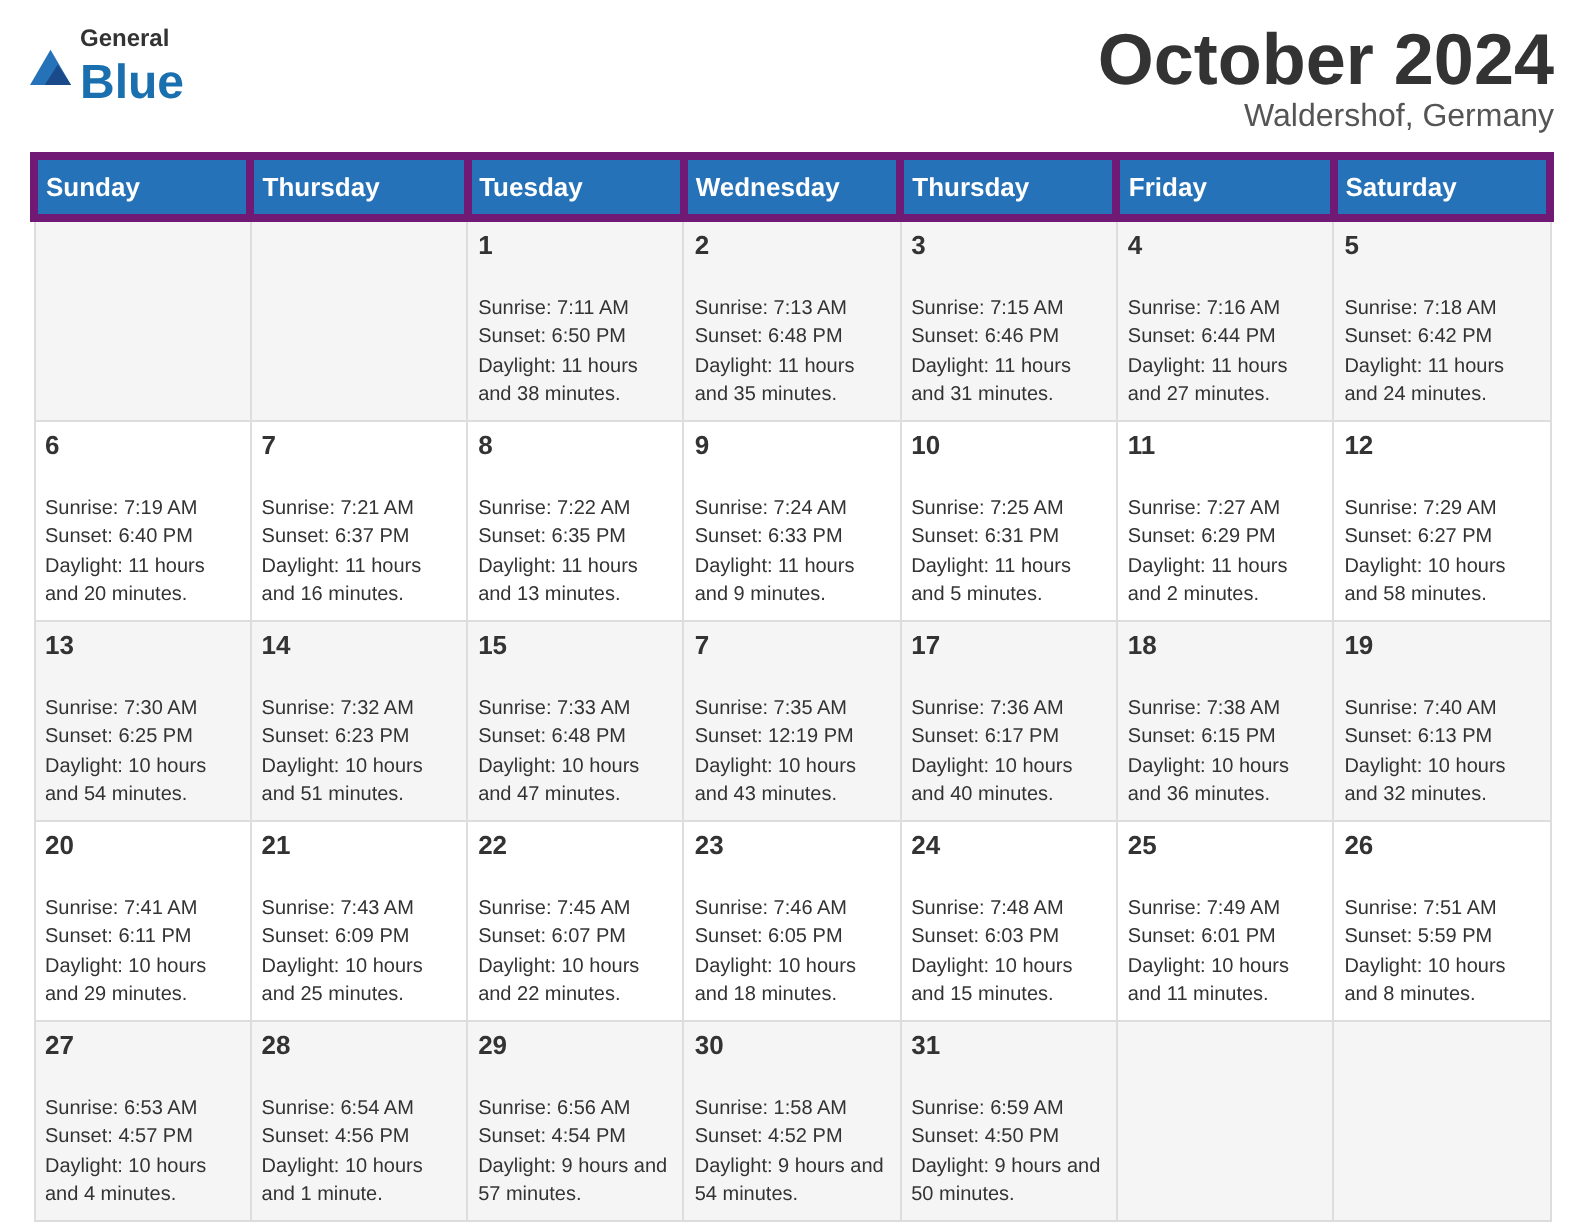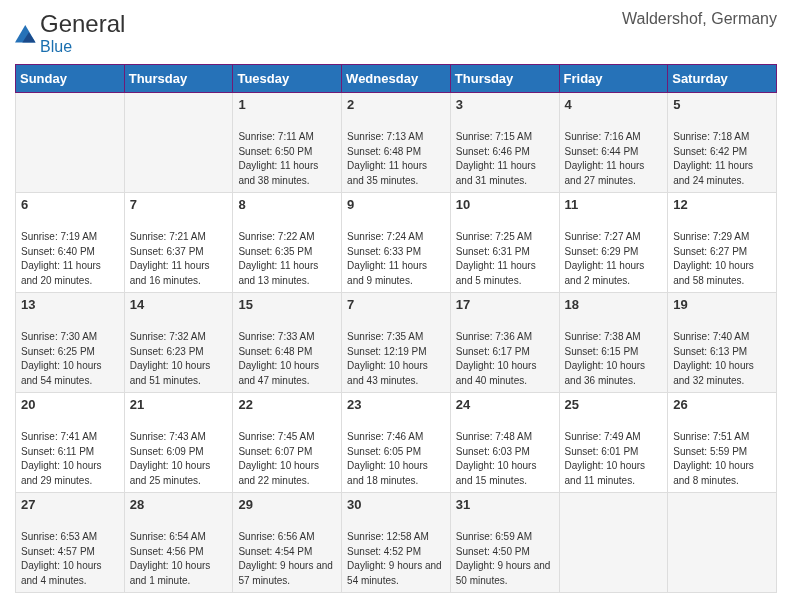--- a/index.html
+++ b/index.html
@@ -15,27 +15,27 @@
       align-items: flex-start;
       justify-content: space-between;
       margin-bottom: 8px;
     }
     .logo {
       display: flex;
       align-items: center;
       gap: 3px;
     }
     .logo-text-general {
+      font-size: 12px;
+      font-weight: bold;
+      color: #333;
+    }
+    .logo-text-blue {
       font-size: 24px;
-      font-weight: normal;
-      color: #333;
-    }
-    .logo-text-blue {
-      font-size: 16px;
-      font-weight: normal;
+      font-weight: bold;
       color: #1a6faf;
     }
     .logo-icon {
       width: 22px;
       height: 22px;
     }
     .title-area {
       text-align: right;
     }
     .month-title {
@@ -53,21 +53,21 @@
       border-collapse: collapse;
       table-layout: fixed;
     }
     thead tr th {
       background-color: #2672b8;
       color: #fff;
       font-size: 13px;
       font-weight: bold;
       padding: 6px 4px;
       text-align: left;
-      border: 1px solid #701a75;
+      border: 4px solid #701a75;
     }
     tbody tr td {
       vertical-align: top;
       border: 1px solid #ddd;
       padding: 4px 5px;
       font-size: 10.5px;
       color: #333;
       min-height: 80px;
       height: 80px;
     }
@@ -98,20 +98,21 @@
     <svg class="logo-icon" viewBox="0 0 30 30" xmlns="http://www.w3.org/2000/svg">
       <polygon points="0,28 28,28 14,4" fill="#2672b8"></polygon>
       <polygon points="10,28 28,28 19,14" fill="#1a4a8a"></polygon>
     </svg>
     <div>
       <span class="logo-text-general">General</span><br>
       <span class="logo-text-blue">Blue</span>
     </div>
   </div>
   <div class="title-area">
+    <div class="month-title">October 2024</div>
     <div class="location-title">Waldershof, Germany</div>
   </div>
 </div>
 
 <table>
   <thead>
     <tr>
     <th>Sunday</th>
         <th>Thursday</th>
         <th>Tuesday</th>
@@ -302,21 +303,21 @@
 Daylight: 10 hours and 1 minute.</div>
         </td>
         <td>
           <span class="day-number">29</span>
           <div class="day-info">Sunrise: 6:56 AM
 Sunset: 4:54 PM
 Daylight: 9 hours and 57 minutes.</div>
         </td>
         <td>
           <span class="day-number">30</span>
-          <div class="day-info">Sunrise: 12:58 AM
+          <div class="day-info">Sunrise: 1:58 AM
 Sunset: 4:52 PM
 Daylight: 9 hours and 54 minutes.</div>
         </td>
         <td>
           <span class="day-number">31</span>
           <div class="day-info">Sunrise: 6:59 AM
 Sunset: 4:50 PM
 Daylight: 9 hours and 50 minutes.</div>
         </td>
         <td></td>

